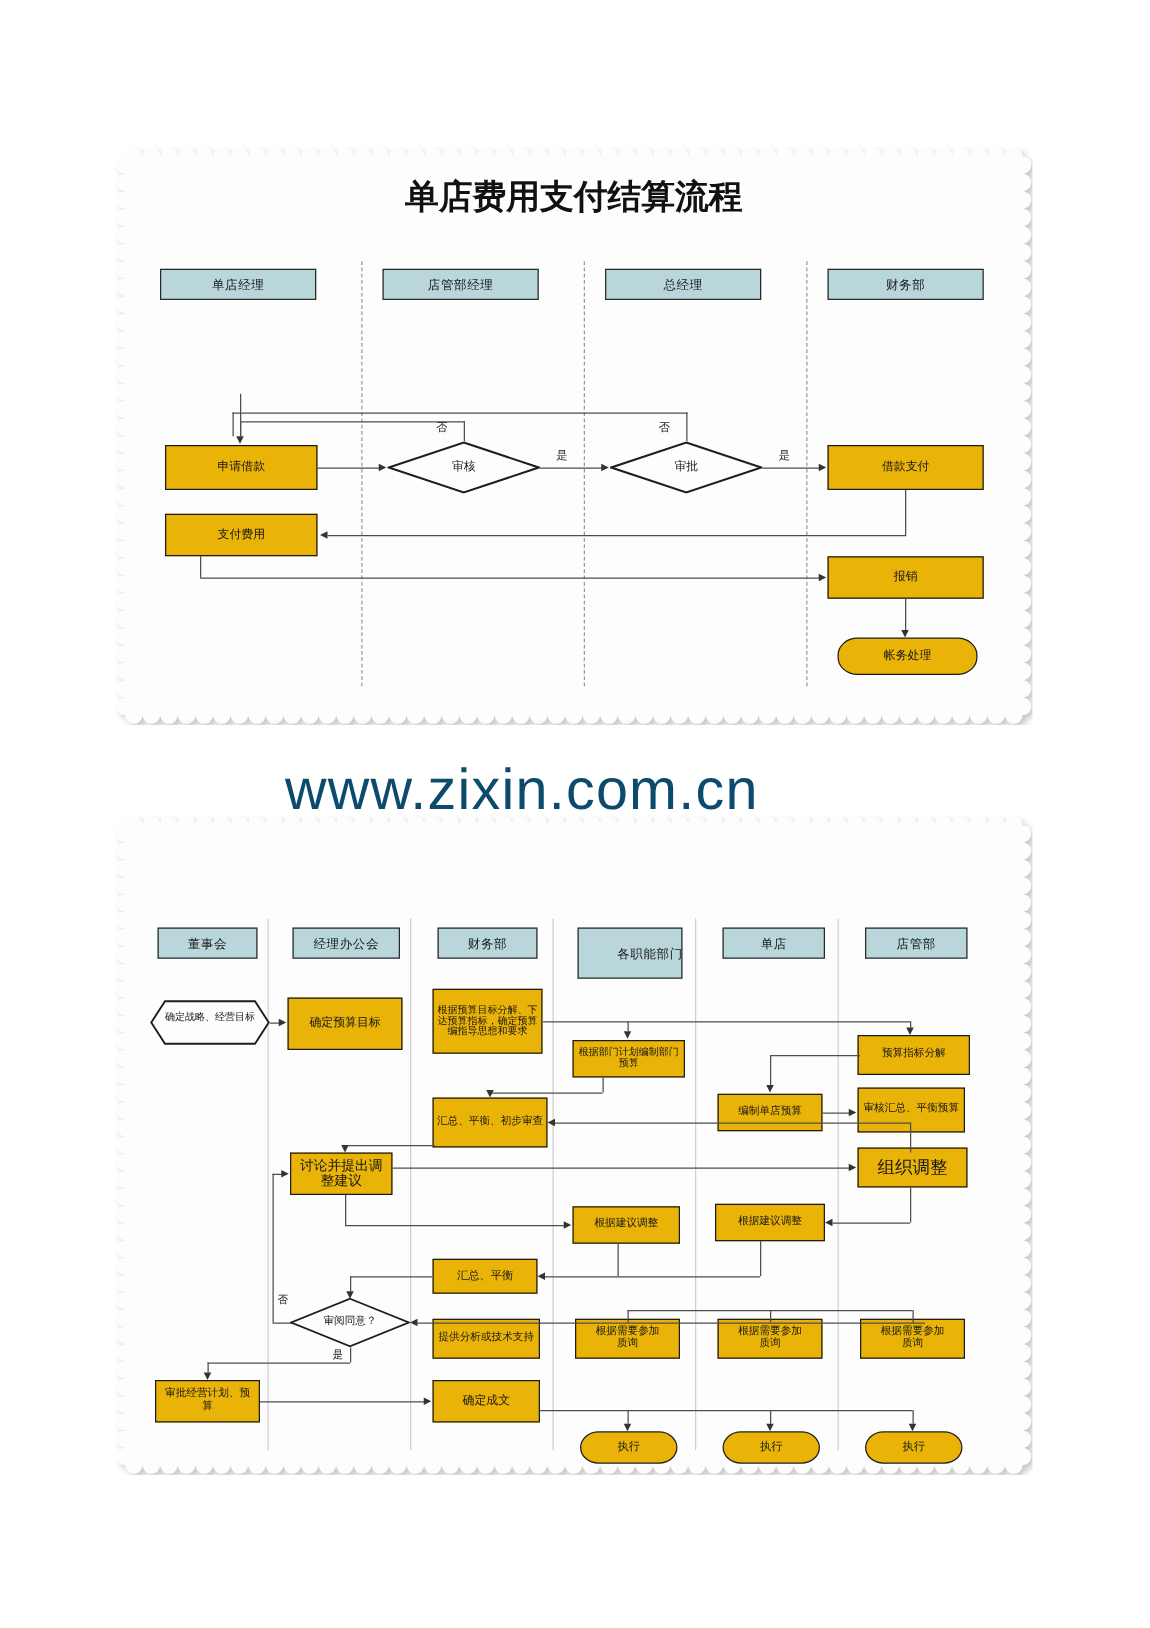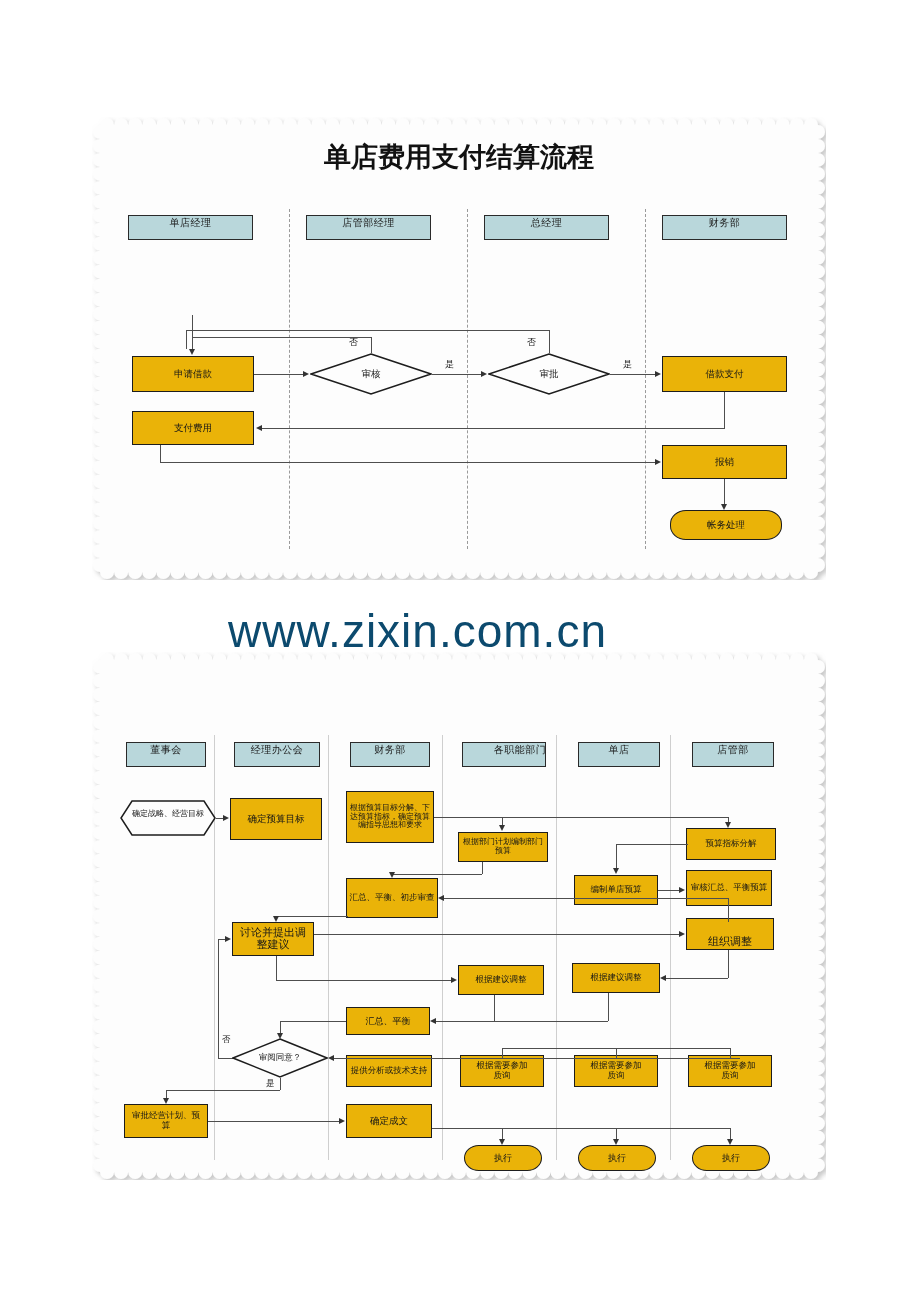--- a/index.html
+++ b/index.html
@@ -45,21 +45,21 @@
     font-family:"DejaVu Serif","Liberation Serif",serif;
     font-weight:bold;
     color:#111;
     white-space:nowrap;
   }
   .lane-head{
     position:absolute;
     background:#b9d7db;
     border:1.6px solid #2a2a2a;
     box-sizing:border-box;
-    display:flex;justify-content:center;
+    display:flex;align-items:center;justify-content:center;
     font-size:10px;color:#1a1a1a;
     letter-spacing:0.5px;
     white-space:nowrap;
   }
   .lane-div{
     position:absolute;
     border-left:1px dashed #9a9a9a;
     width:0;
   }
   .lane-div.solid{border-left:1px solid #cfcfcf;}
@@ -231,21 +231,21 @@
 
         <div class="lane-head" style="left:26px;top:82px;width:80px;height:25px;">
           <span>董事会</span>
         </div>
         <div class="lane-head" style="left:134px;top:82px;width:86px;height:25px;">
           <span>经理办公会</span>
         </div>
         <div class="lane-head" style="left:250px;top:82px;width:80px;height:25px;">
           <span>财务部</span>
         </div>
-        <div class="lane-head" style="left:362px;top:82px;width:84px;height:25px;padding-left:32px;">
+        <div class="lane-head" style="left:362px;top:82px;width:84px;height:41px;padding-left:32px;">
           <span>各职能部门</span>
         </div>
         <div class="lane-head" style="left:478px;top:82px;width:82px;height:25px;">
           <span>单店</span>
         </div>
         <div class="lane-head" style="left:592px;top:82px;width:82px;height:25px;">
           <span>店管部</span>
         </div>
 
         <div class="node hex" style="left:20px;top:140px;width:96px;height:28px;font-size:8px;">
@@ -280,21 +280,21 @@
         </div>
 
         <div class="node box" style="left:246px;top:218px;width:92px;height:40px;font-size:8.5px;">
           <span class="lbl" style="display:block;width:90px;">汇总、平衡、初步审查</span>
         </div>
 
         <div class="node box" style="left:132px;top:262px;width:82px;height:34px;font-size:11px;overflow:visible;">
           <span class="lbl" style="display:block;width:72px;line-height:1.1;">讨论并提出调整建议</span>
         </div>
 
-        <div class="node box" style="left:586px;top:258px;width:88px;height:32px;font-size:11px;align-items:flex-end;">
+        <div class="node box" style="left:586px;top:258px;width:88px;height:32px;font-size:14px;">
           <span class="lbl">组织调整</span>
         </div>
 
         <div class="node box" style="left:358px;top:305px;width:86px;height:30px;font-size:8.5px;">
           <span class="lbl">根据建议调整</span>
         </div>
 
         <div class="node box" style="left:472px;top:303px;width:88px;height:30px;font-size:8.5px;">
           <span class="lbl">根据建议调整</span>
         </div>

